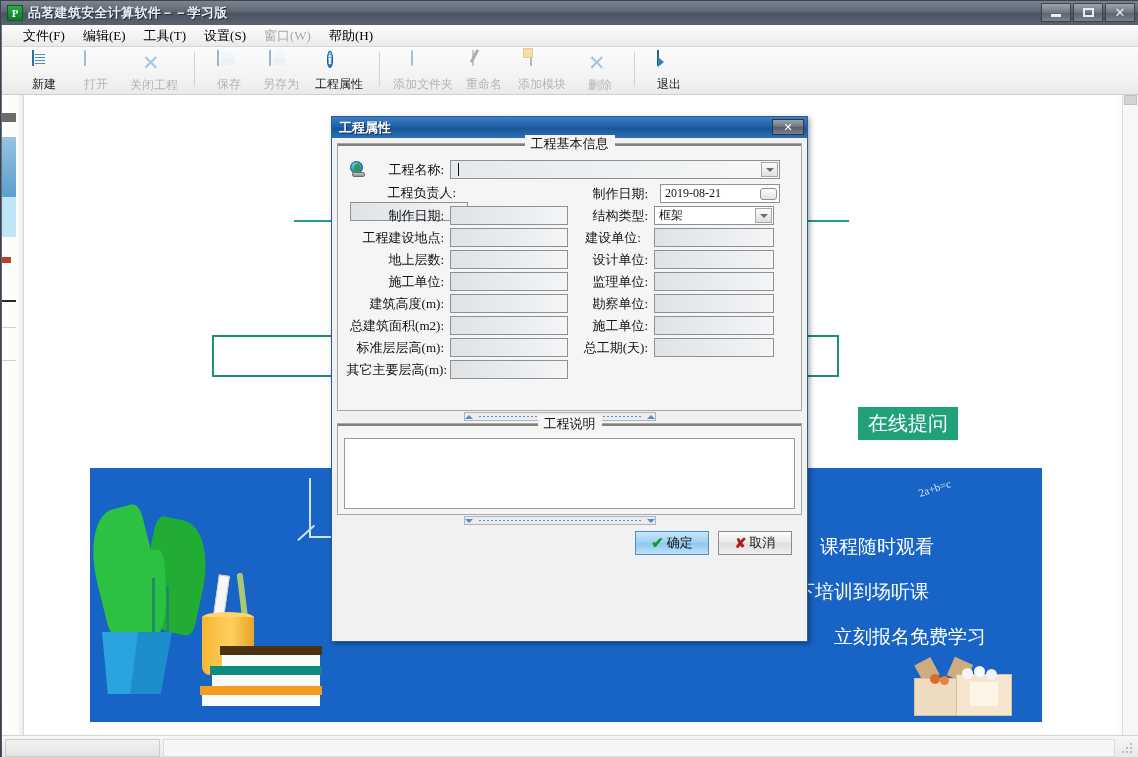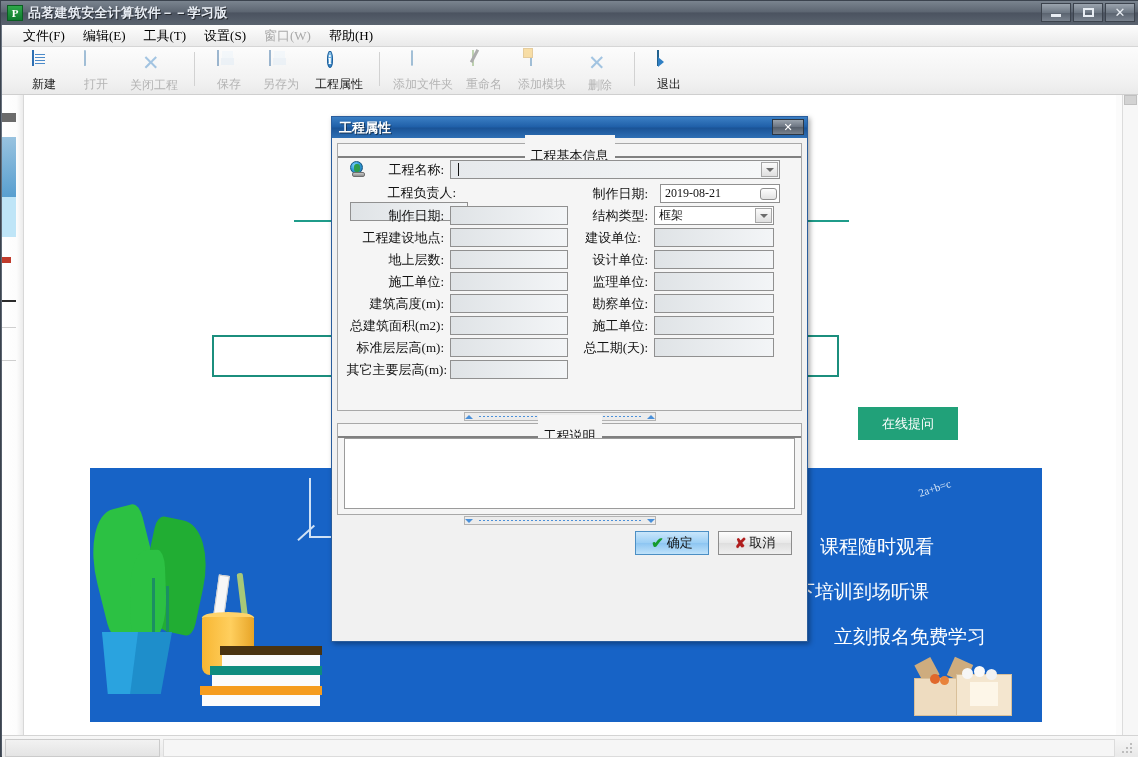--- a/index.html
+++ b/index.html
@@ -152,21 +152,21 @@
     position:absolute; left:22px; top:0; width:1092px; height:640px; background:#fff;
   }
   .deco-line {
     position:absolute; background:#1f9c8a; height:2px;
   }
   .deco-box {
     position:absolute; border:2px solid #1b8e7d;
   }
   .qa-btn {
     position:absolute; left:834px; top:312px; width:100px; height:33px;
-    background:#21a179; color:#fff; font-size:13px;
+    background:#21a179; color:#fff; font-size:20px;
     display:flex; align-items:center; justify-content:center;
     font-family:"DejaVu Sans", sans-serif;
   }
 
   
   .banner {
     position:absolute; left:88px; top:373px; width:952px; height:254px;
     background:#1763c6; overflow:hidden;
   }
   .banner-text {
@@ -272,21 +272,21 @@
 
   .group {
     border:1px solid #a8a8a8; background:#f5f5f5; position:relative;
   }
   .group > .legend {
     position:absolute; top:-9px; left:0; right:0;
     display:flex; align-items:center; justify-content:center;
   }
   .group > .legend .ln { flex:1; height:2px; background:#808080; margin-top:1px;}
   .group > .legend .cap {
-    background:#f5f5f5; padding:12px 6px; font-size:13px; color:#111;
+    background:#f5f5f5; padding:0 6px; font-size:13px; color:#111;
     font-family:"Liberation Serif","DejaVu Serif",serif; white-space:nowrap;
   }
 
   .grp-basic { height:268px; }
   .grp-desc  { height:92px; }
   .grp-pwd   { height:81px; }
 
   .form { position:relative; width:100%; height:100%; }
   .row { position:absolute; height:19px; display:flex; align-items:center; }
   .lbl-r {

